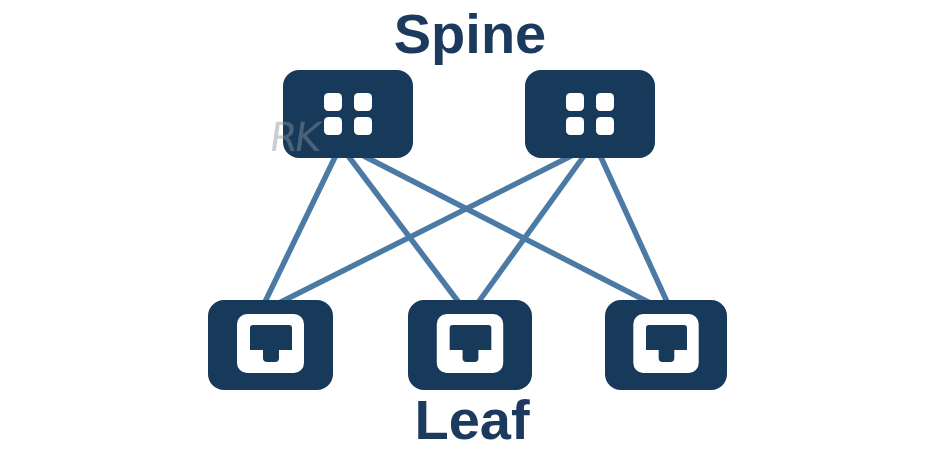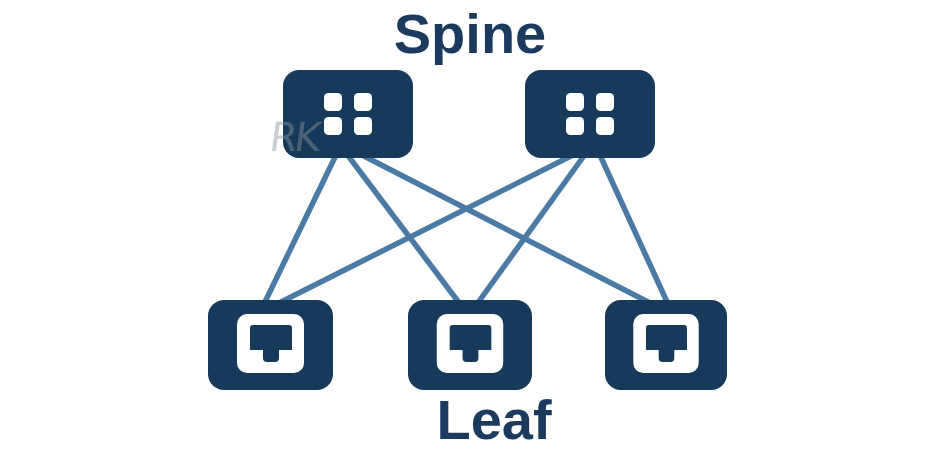--- a/index.html
+++ b/index.html
@@ -17,21 +17,21 @@
     position:absolute;
     transform:translateX(-50%);
     font-weight:bold;
     font-size:56px;
     line-height:1;
     letter-spacing:0px;
     z-index:1;
     white-space:nowrap;
   }
   .title.spine{left:470px;top:6px;}
-  .title.leaf{left:494px;top:392px;}
+  .title.leaf{left:472px;top:392px;}
   .watermark{
     position:absolute;
     left:270px;top:114px;
     z-index:2;
     font-family:"DejaVu Sans",sans-serif;
     font-size:40px;
     letter-spacing:-3px;
     transform:skewX(-8deg);
     opacity:0.45;
     pointer-events:none;

